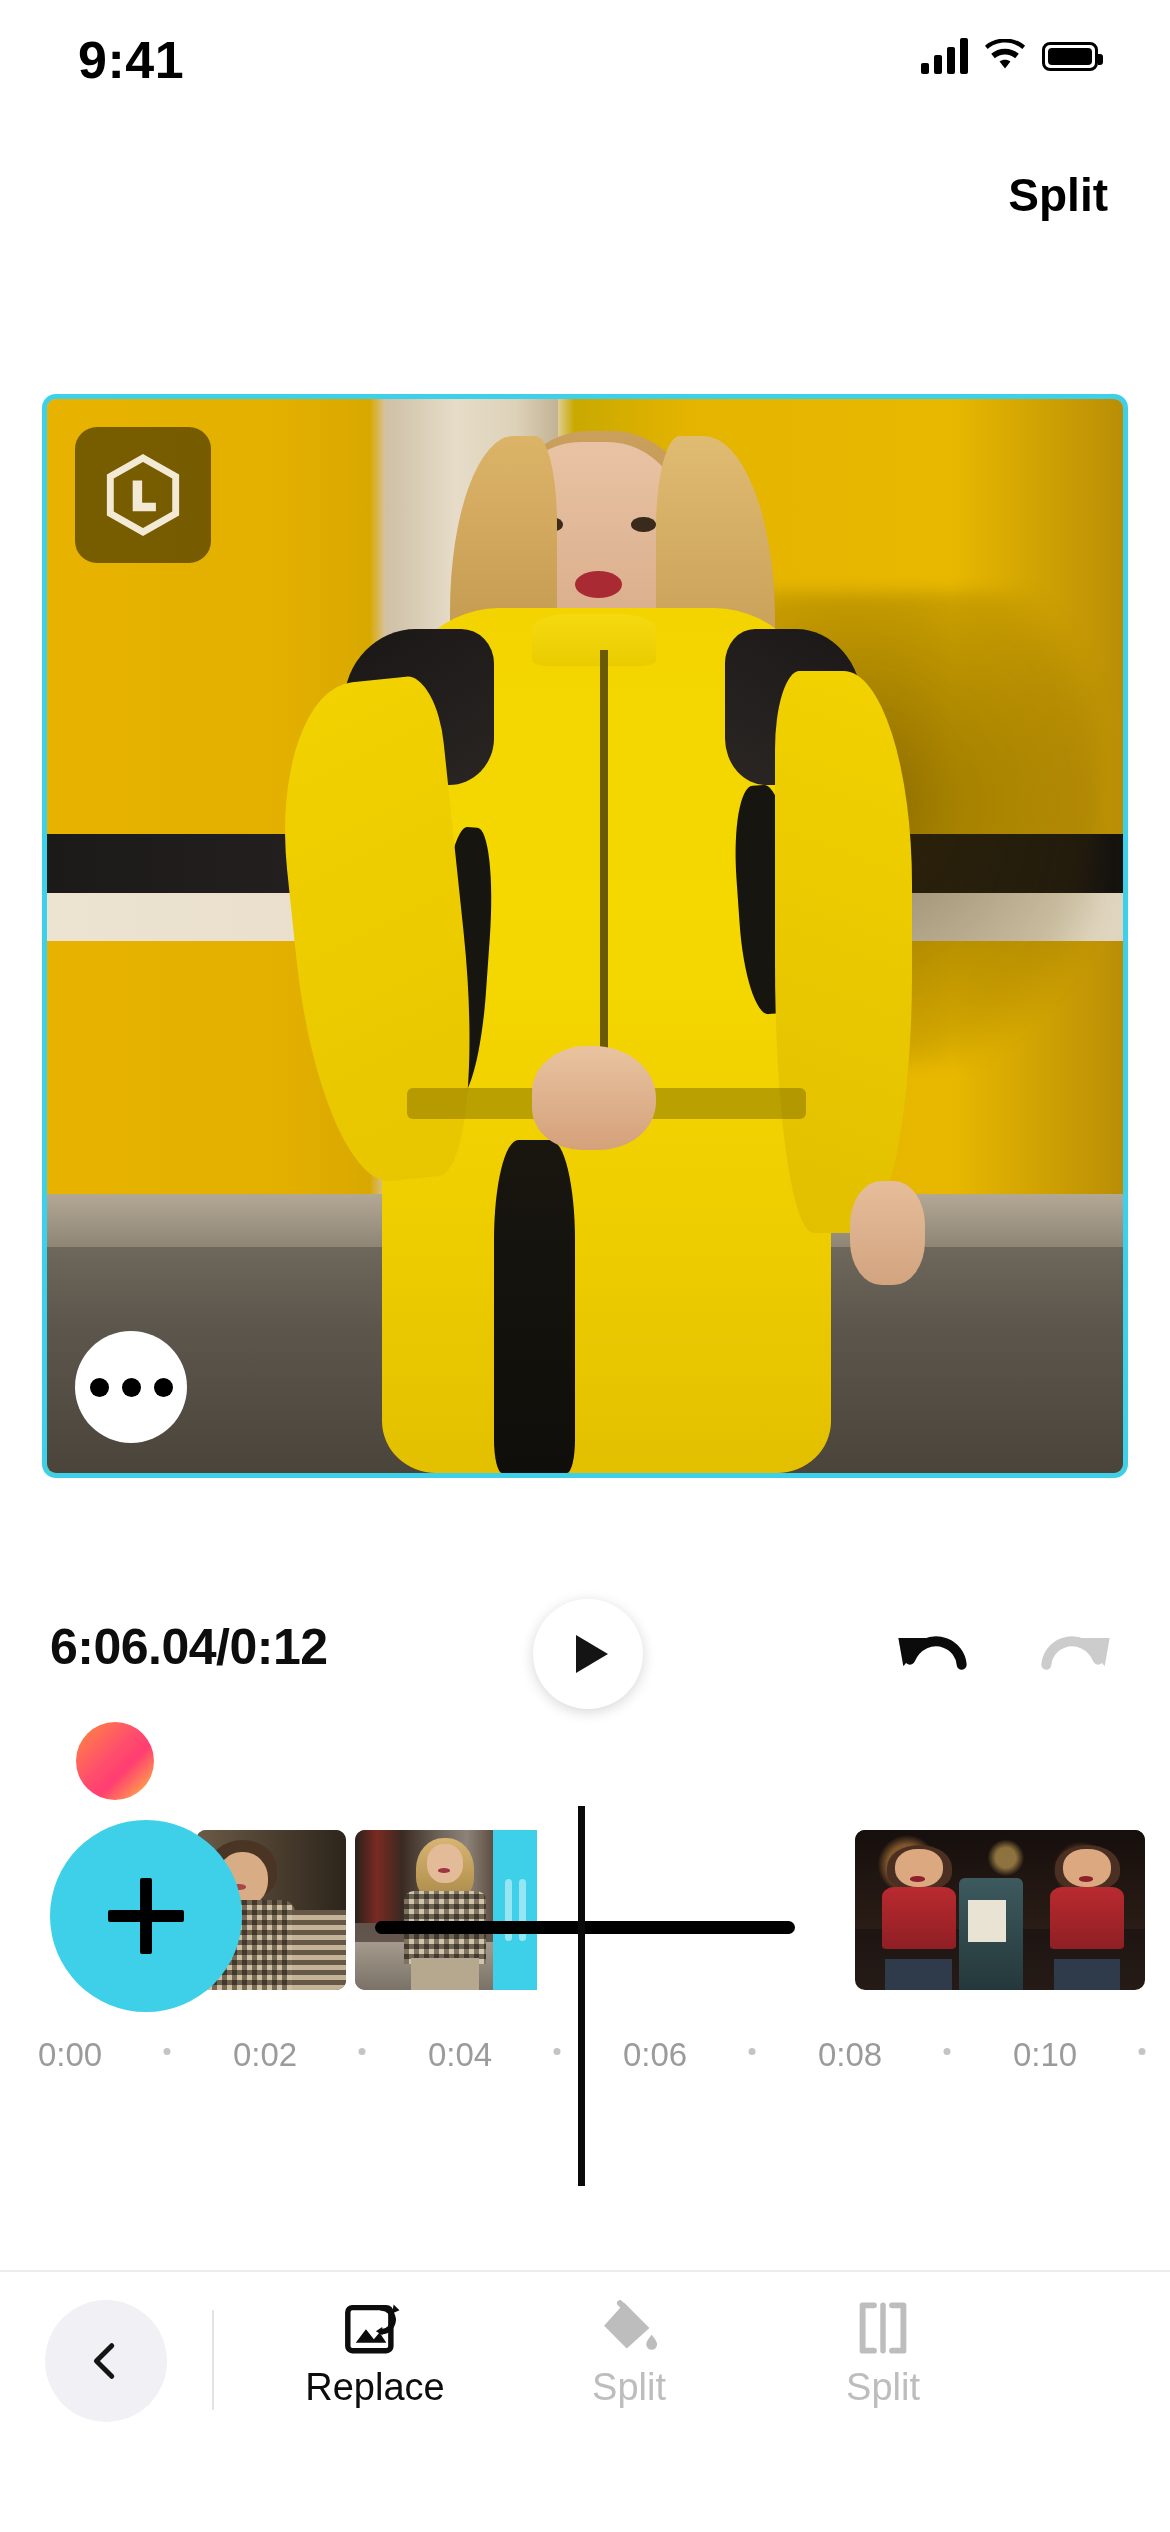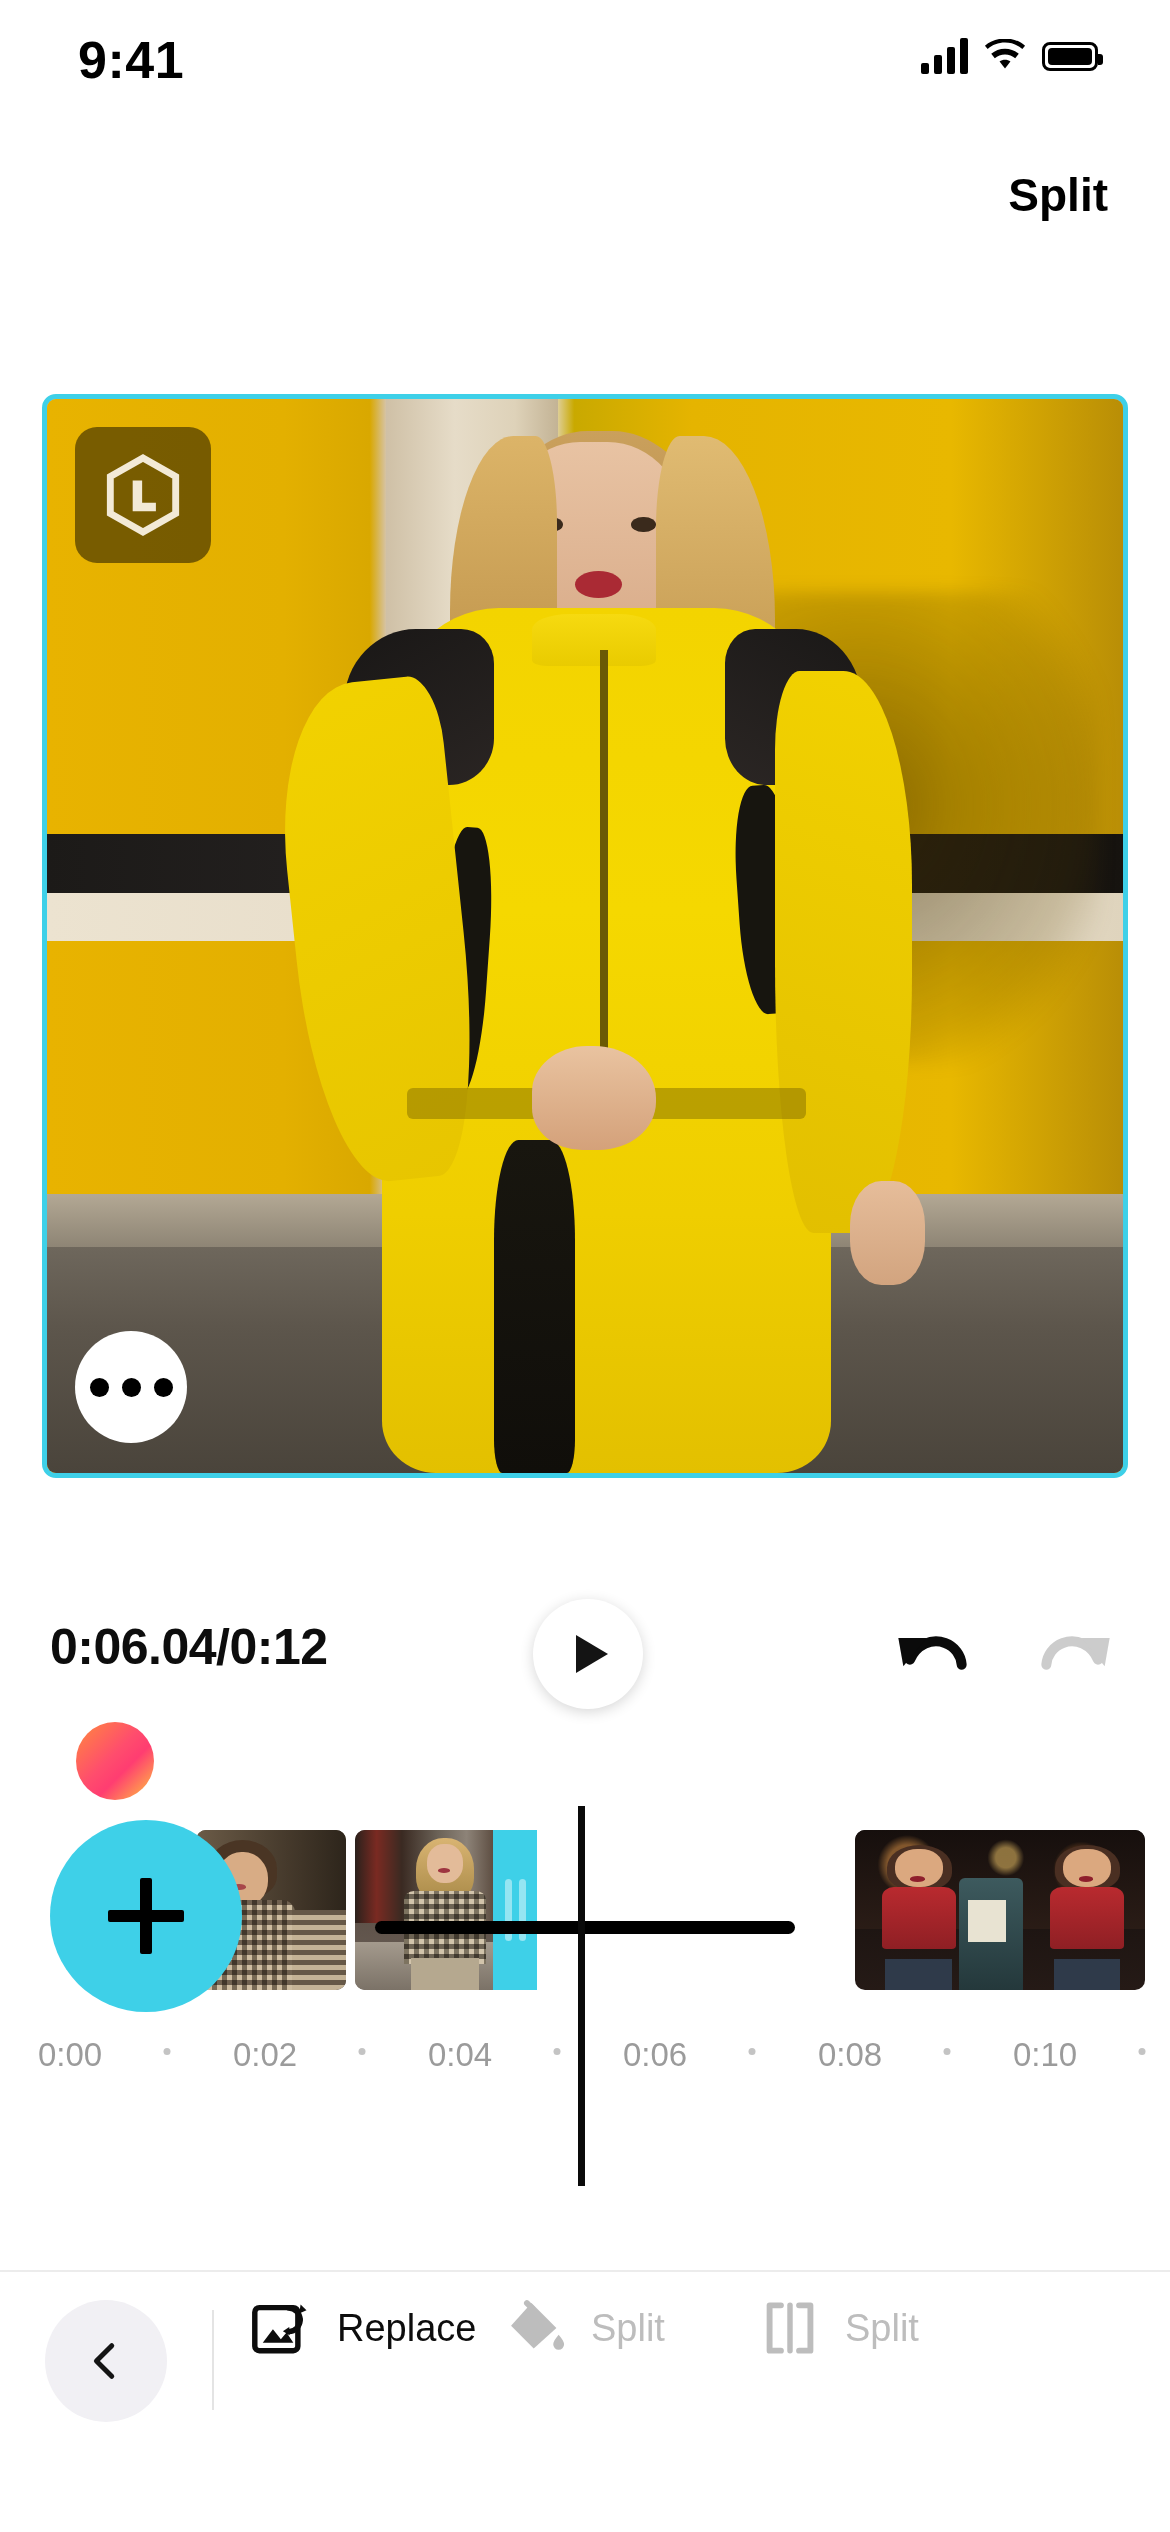--- a/index.html
+++ b/index.html
@@ -260,21 +260,21 @@
   
   .toolbar-sep { position:absolute; left:0; top:2270px; width:1170px; height:2px; background:#ececec; }
   .toolbar { position:absolute; left:0; top:2272px; width:1170px; height:190px; background:#fff; }
   .back-btn {
     position:absolute; left:45px; top:28px; width:122px; height:122px;
     background:#f1f0f4; border-radius:50%; border:none; cursor:pointer;
     display:flex; align-items:center; justify-content:center;
   }
   .tb-divider { position:absolute; left:212px; top:38px; width:2px; height:100px; background:#e4e4e4; }
   .tools { position:absolute; left:248px; top:18px; width:960px; height:160px; display:flex; align-items:flex-start; gap:0; }
-  .tool { width:254px; display:flex; flex-direction:row; align-items:center; gap:21px;
+  .tool { width:254px; display:flex; flex-direction:column; align-items:center; gap:0;
     background:none; border:none; cursor:pointer; font-family:"Liberation Sans", sans-serif; flex:0 0 auto; }
   .tool .ti { height:76px; display:flex; align-items:center; justify-content:center; }
   .tool .tl { font-size:38px; color:#0d0d0d; text-align:center; line-height:1.12; white-space:pre-line; }
   .tool.dim .tl { color:#bdbdbd; }
 
   .home-indicator { position:absolute; left:50%; transform:translateX(-50%); bottom:34px;
     width:420px; height:13px; background:#000; border-radius:8px; }
 </style>
 </head>
 <body>
@@ -346,21 +346,21 @@
     </div>
 
     <button class="more-btn">
       <i></i>
         <i></i>
         <i></i>
     </button>
   </div>
 
   <div class="tc-row">
-    <div class="timecode">0:06.04/0:12</div>
+    <div class="timecode">6:06.04/0:12</div>
 
     <button class="play-btn">
       <span class="play-tri"></span>
     </button>
 
     <button class="undo-btn">
       <svg viewBox="0 0 48 44" width="80" height="74">
         <path d="M12 26c4-9 13-13 21-10 6 2.2 9.6 7.4 10 13" fill="none" stroke="#0b0b0b" stroke-width="6" stroke-linecap="round"></path>
         <path d="M5 13 L22 13 L8 30 Z" fill="#0b0b0b"></path>
       </svg>

